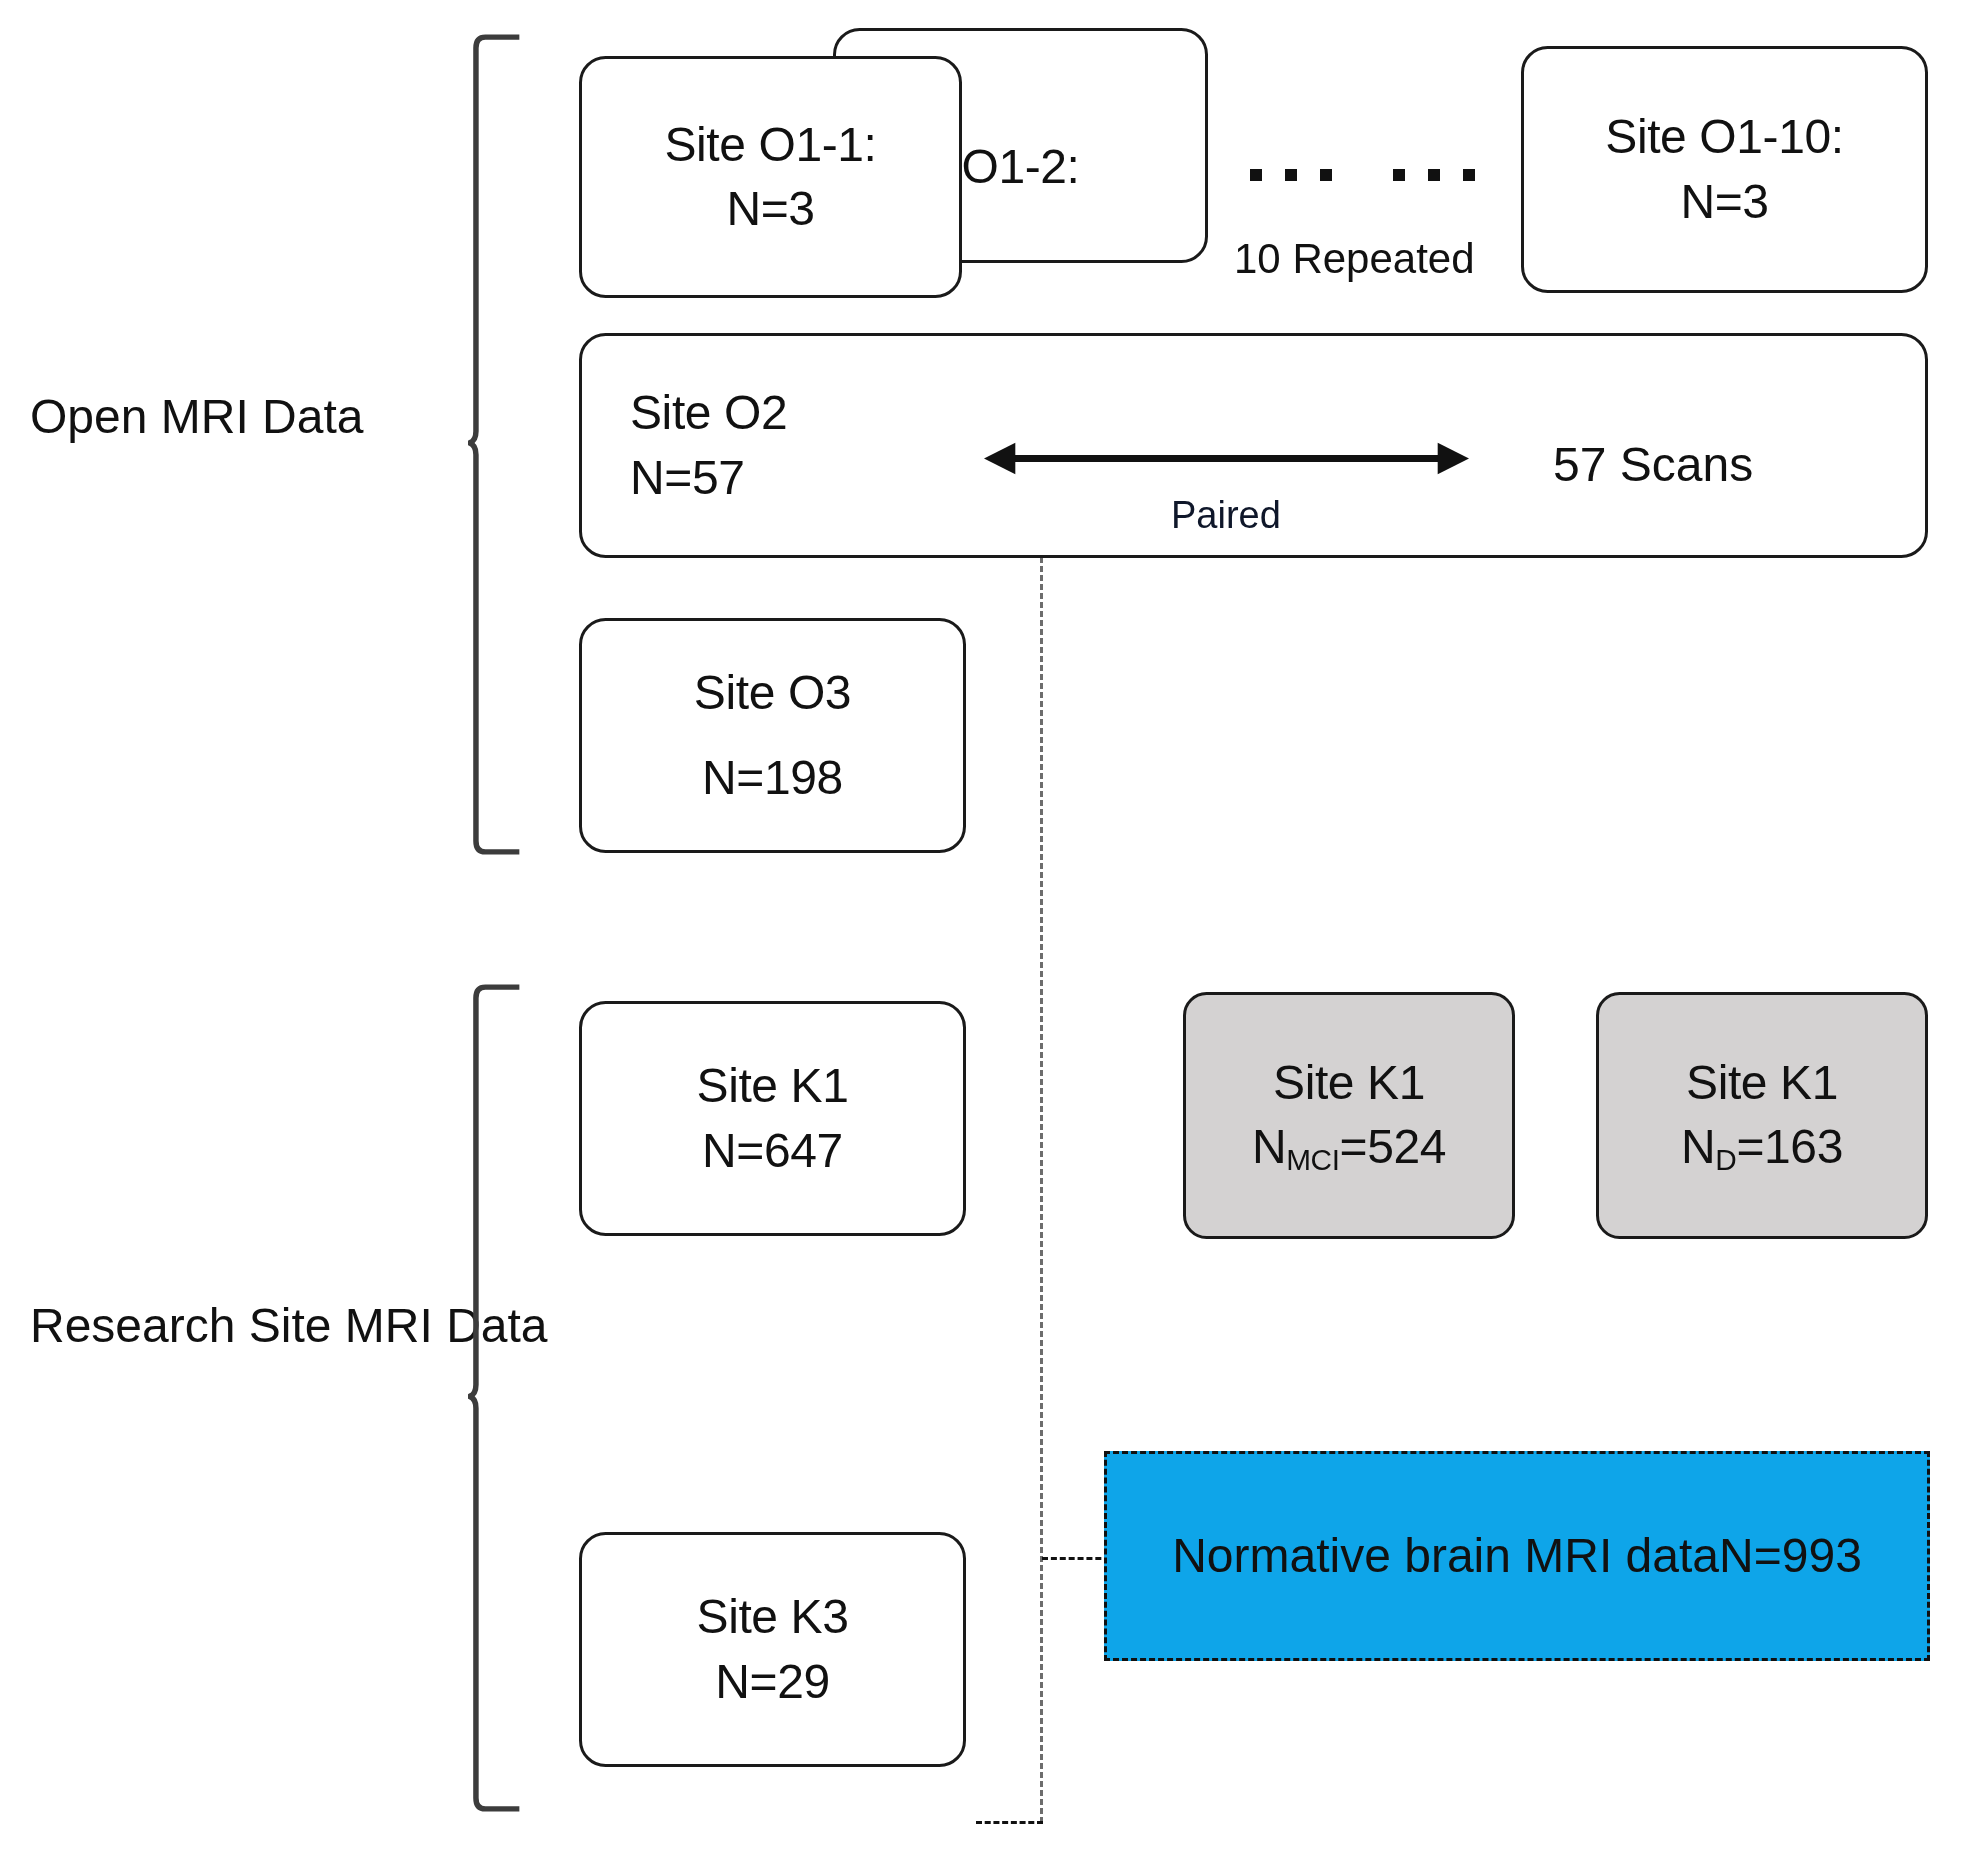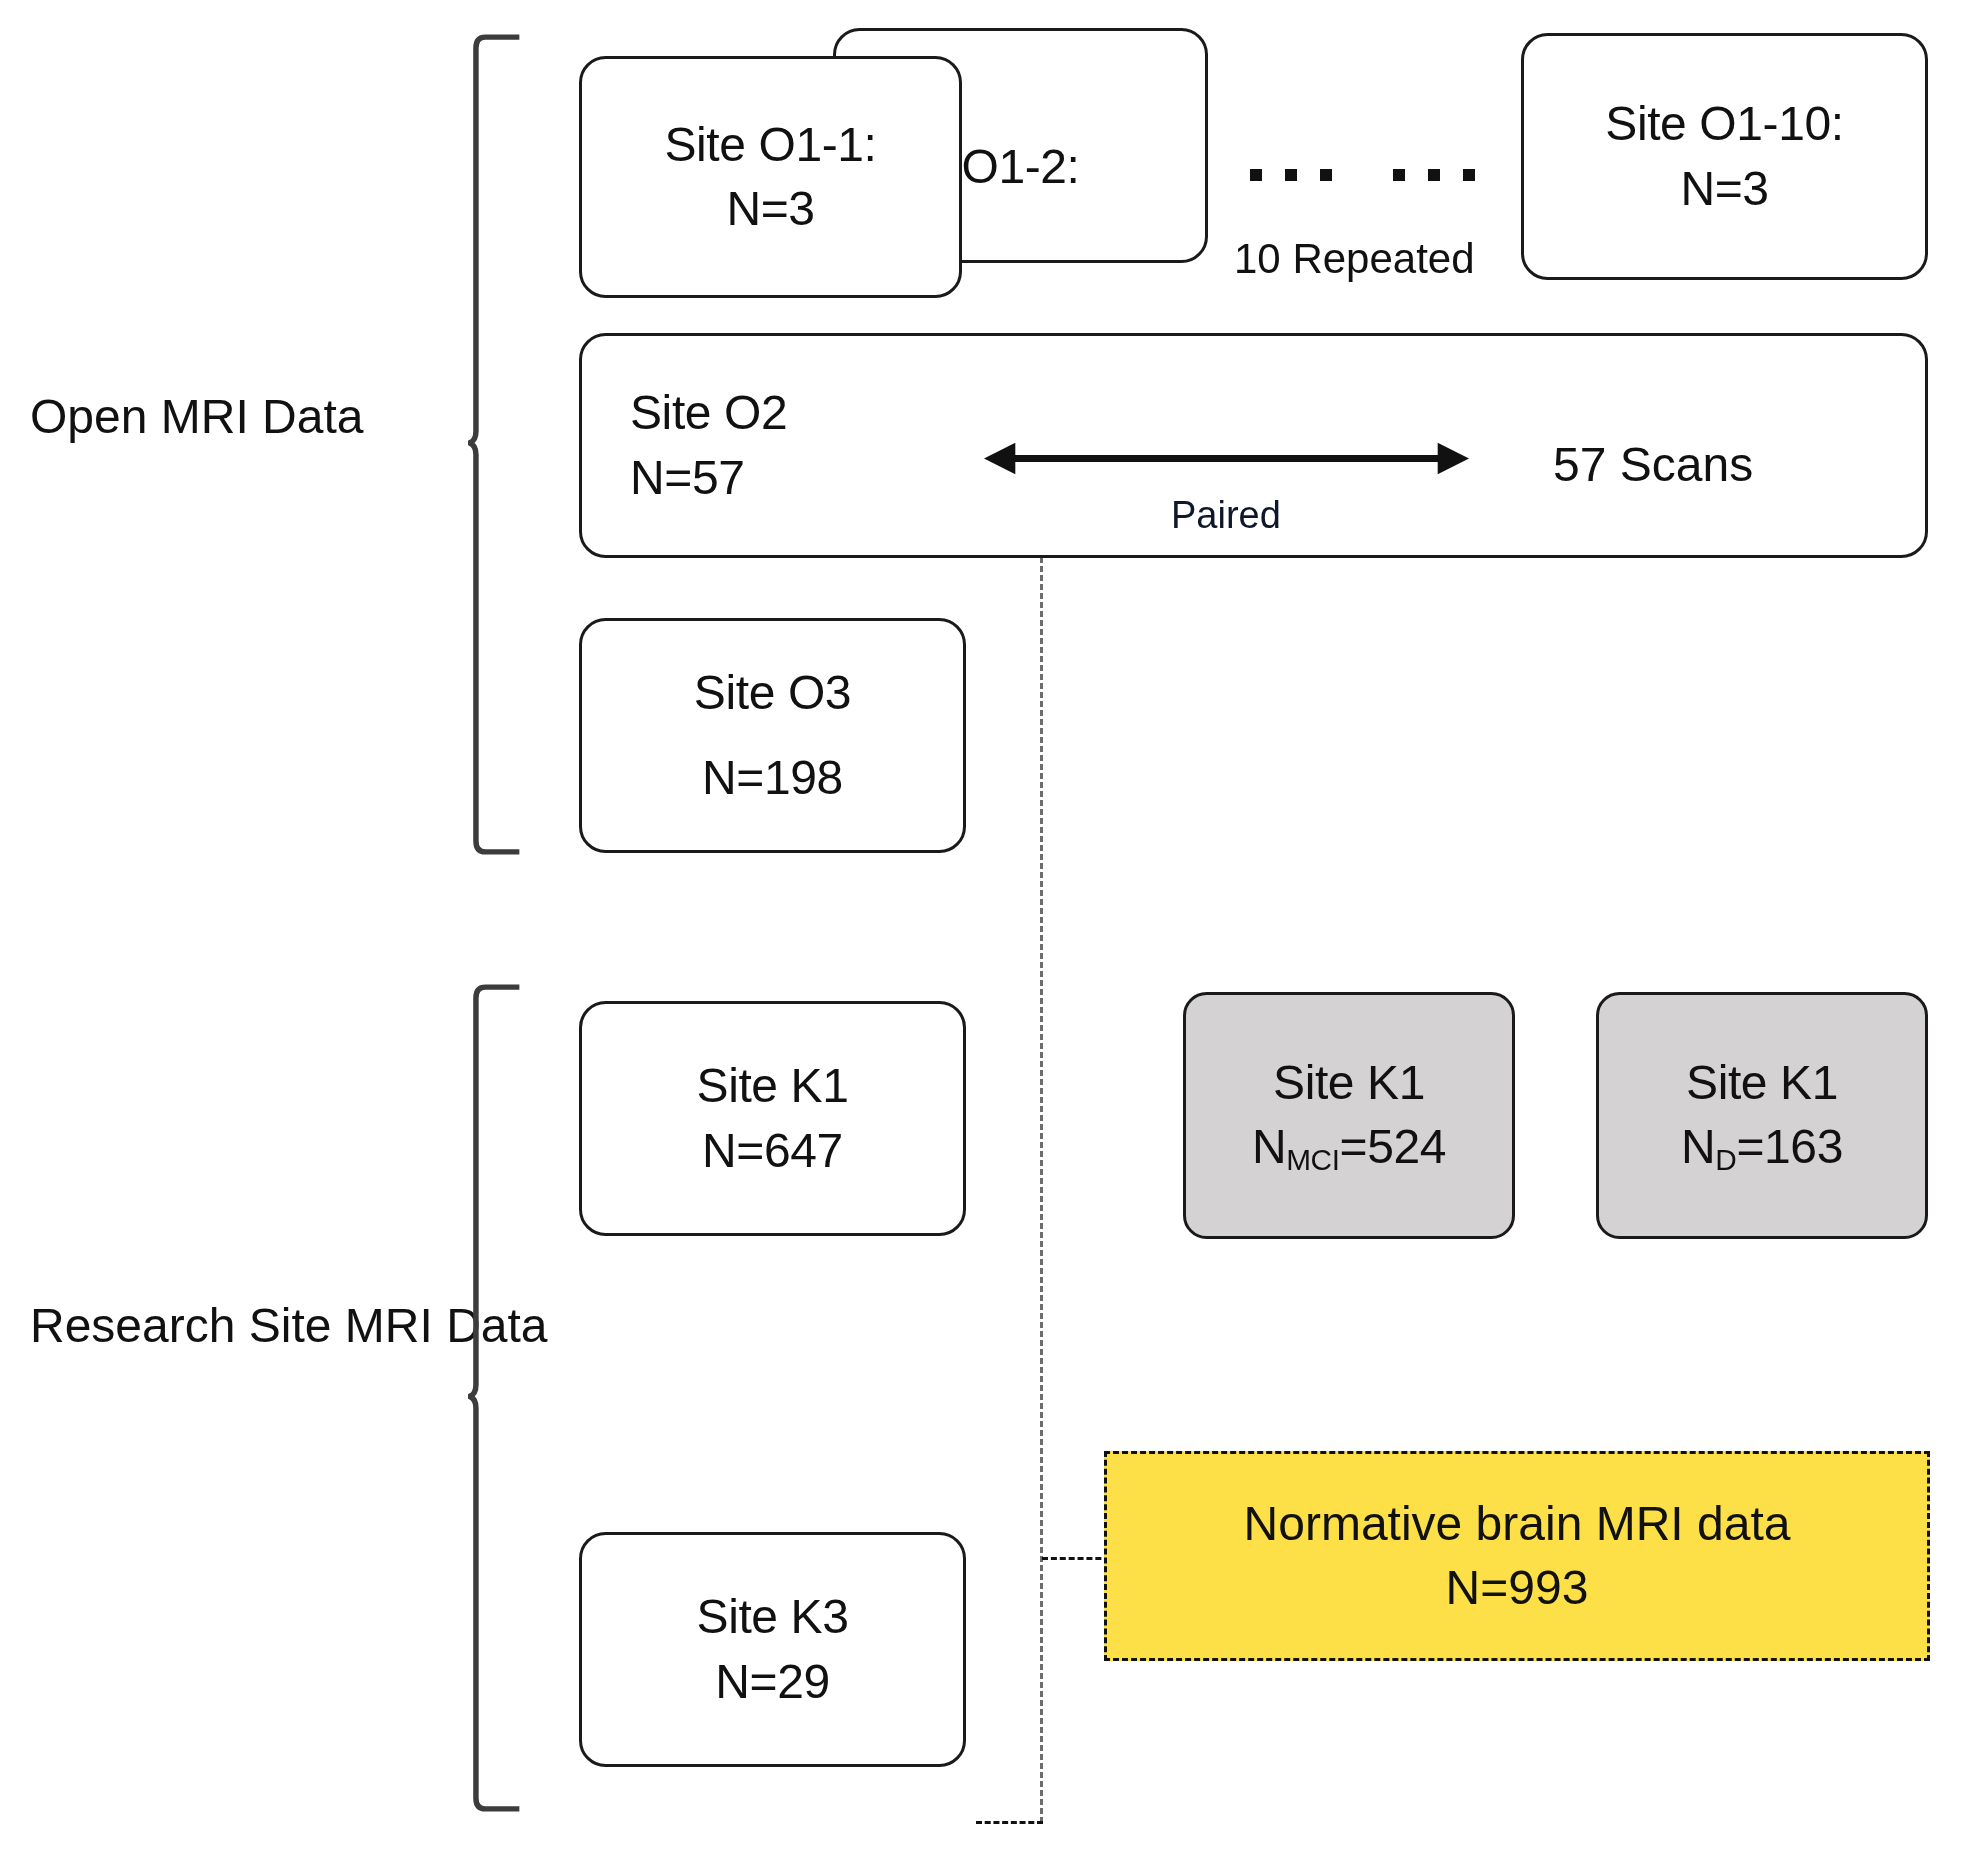--- a/index.html
+++ b/index.html
@@ -53,23 +53,23 @@
   .grouplabel {
     font-size: 48px;
     text-align: left;
   }
 
   
   .dashnode {
     position: absolute;
     box-sizing: border-box;
     border: 3.9px dashed #111111;
-    background: #fde047;
+    background: #0ea5e9;
     display: flex;
-    flex-direction: column;
+    flex-direction: row;
     align-items: center;
     justify-content: center;
     text-align: center;
     font-size: 48px;
     line-height: 1.34;
     color: #111111;
   }
 
   
   .vdash {
@@ -164,21 +164,21 @@
     <i></i>
       <i></i>
       <i class="gap"></i>
       <i></i>
       <i></i>
       <i></i>
   </div>
 
   <div class="txt" style="left:1234px; top:232px; font-size:42px;">10 Repeated</div>
 
-  <div class="node" style="left:1521px; top:33px; width:407px; height:247px;">
+  <div class="node" style="left:1521px; top:46px; width:407px; height:247px;">
     <span class="ln">Site O1-10:</span>
     <span class="ln">N=3</span>
   </div>
 
   <div class="node" style="left:579px; top:333px; width:1349px; height:225px; align-items:flex-start; justify-content:center; padding-left:48px;">
     <span class="ln">Site O2</span>
     <span class="ln">N=57</span>
   </div>
 
   <div class="arrowwrap" style="left:984px; top:435px; width:485px; height:47px;">

